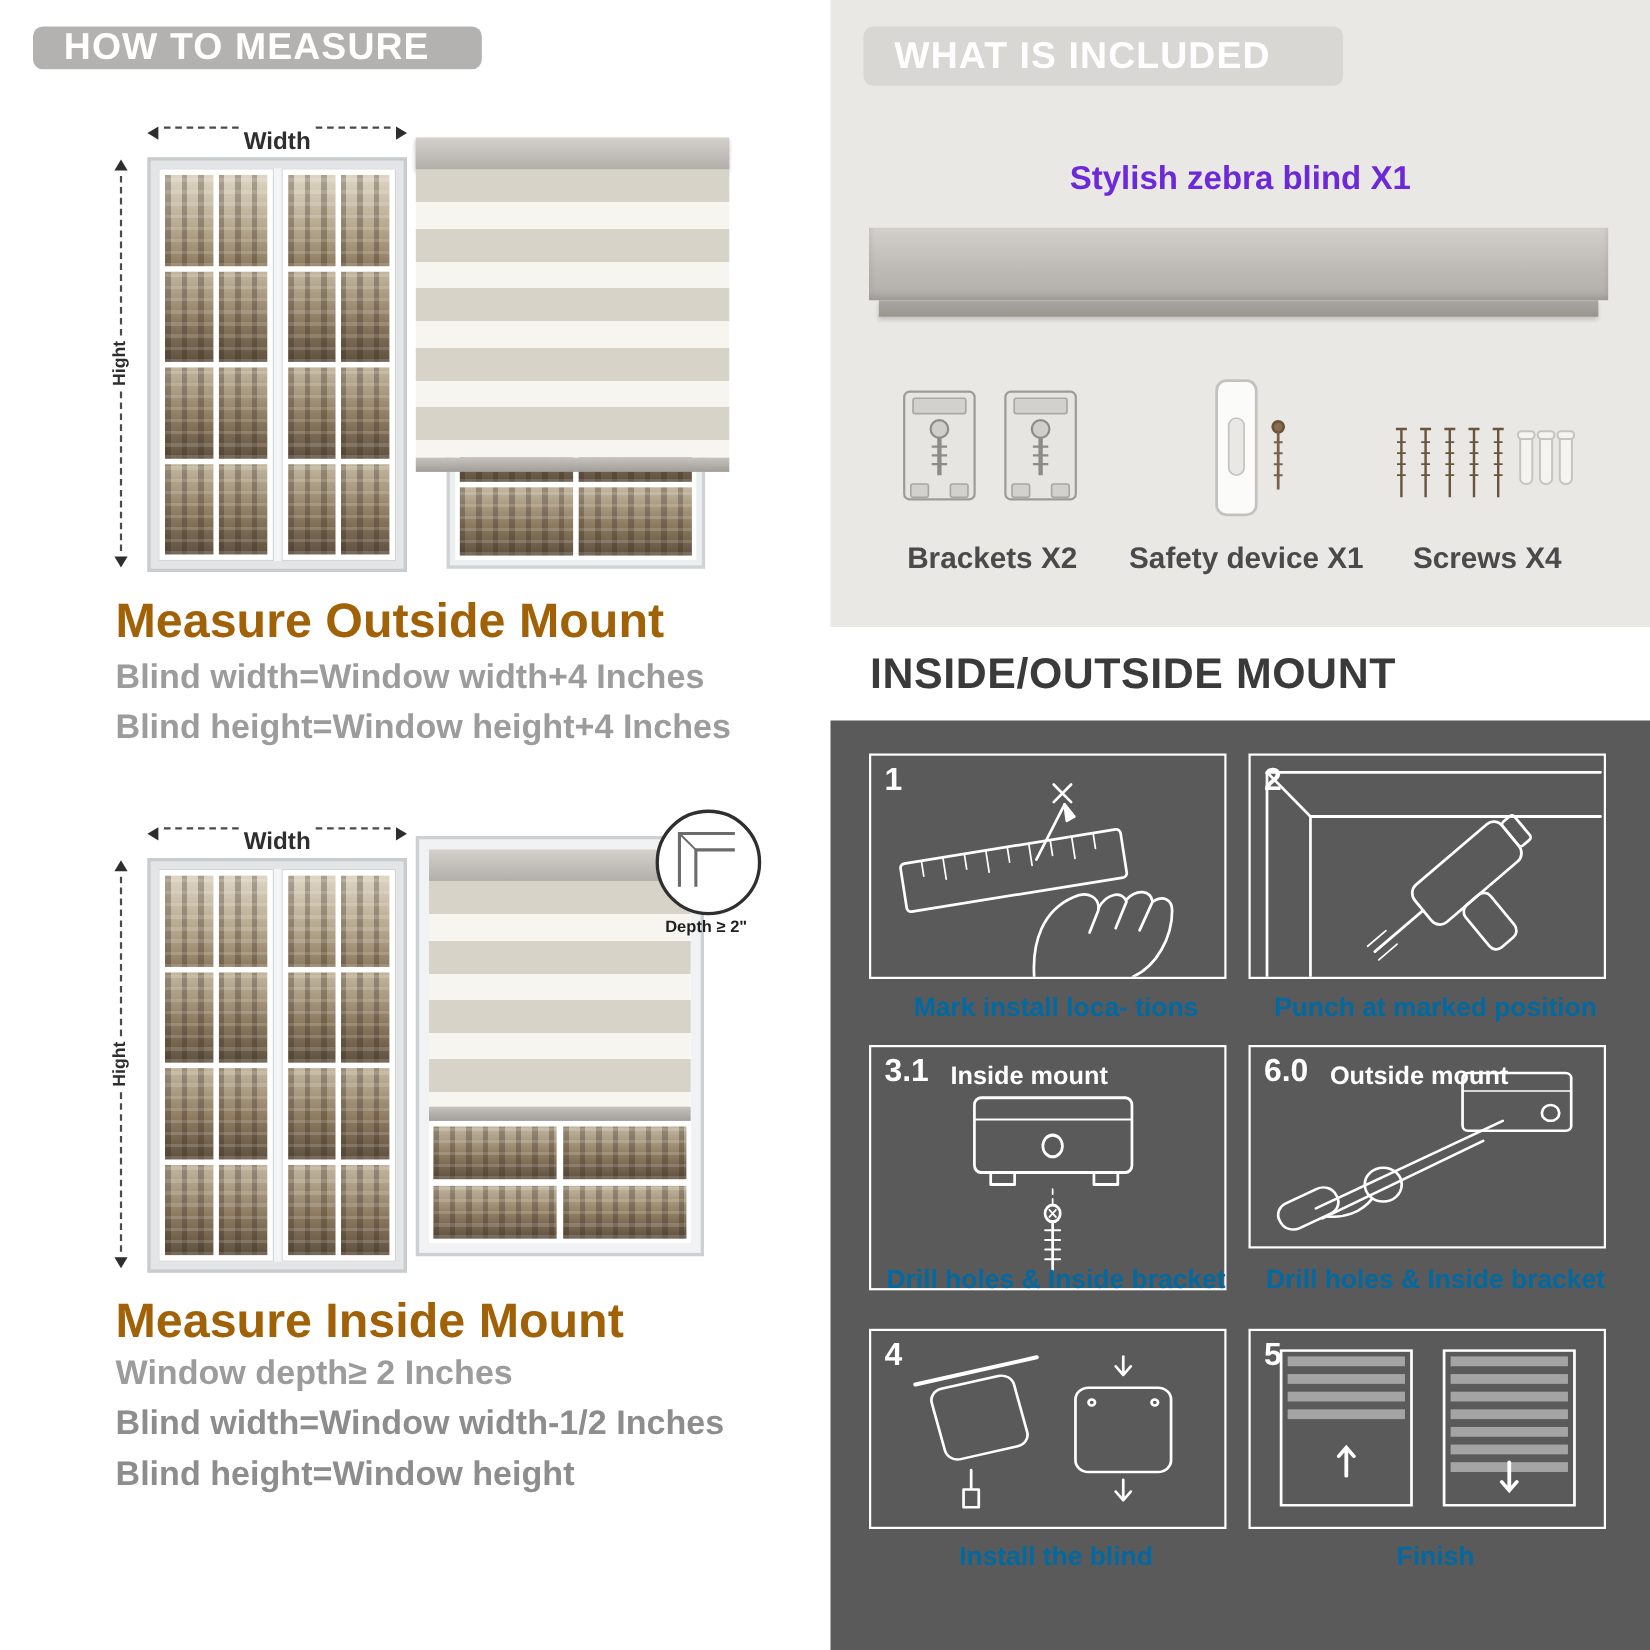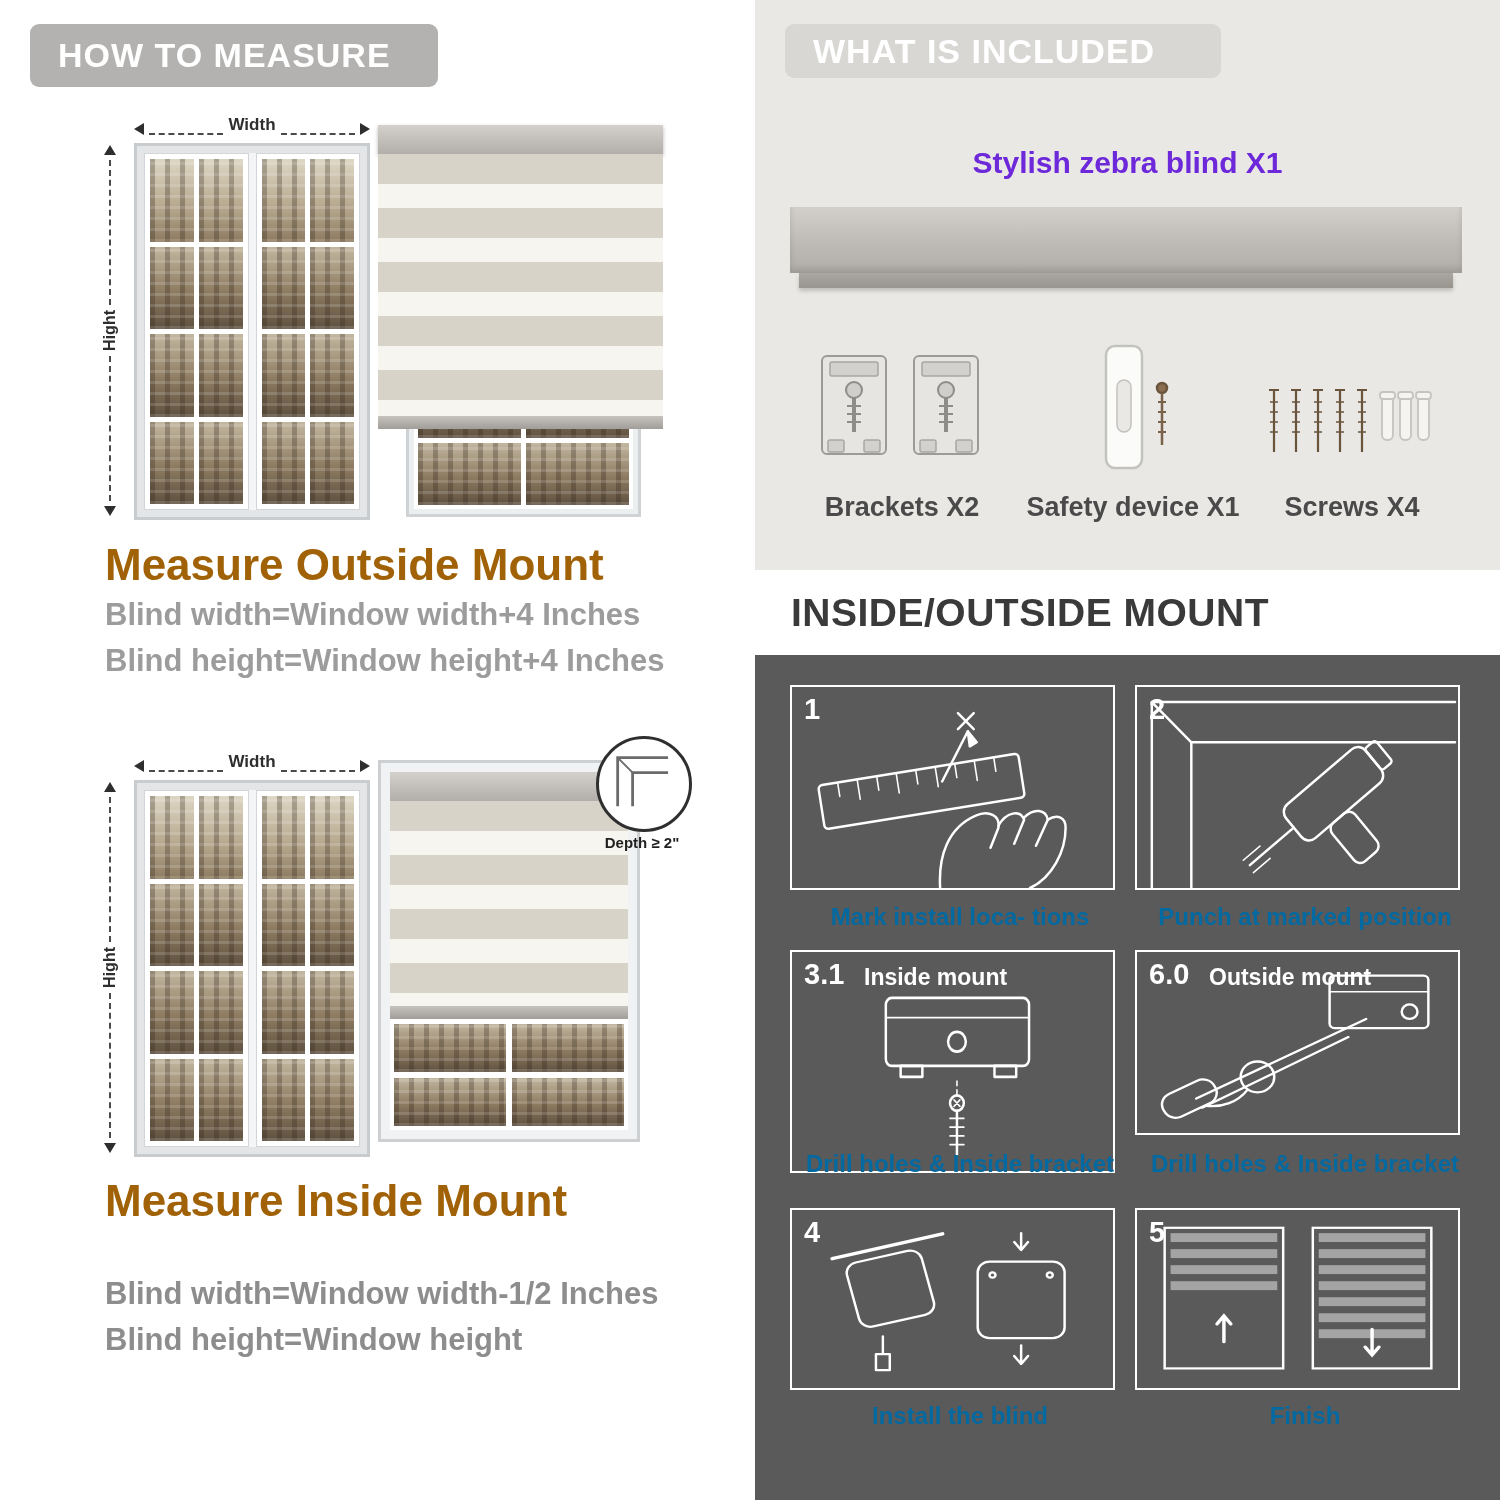--- a/index.html
+++ b/index.html
@@ -9,22 +9,22 @@
   
   .badge{position:absolute;display:flex;align-items:center;border-radius:9px;
          color:#fff;font-weight:bold;font-size:34px;letter-spacing:1px;padding-left:28px;}
   .badge-dark{background:#b3b2b0;}
   .badge-light{background:#d8d7d4;}
   .h1{position:absolute;font-weight:800;font-size:44px;color:#a16207;}
   .gline{position:absolute;font-weight:bold;font-size:31px;color:#9c9c9c;}
   .gline2{color:#8d8d8d;}
 
   
-  .harrow{position:absolute;display:flex;align-items:flex-end;gap:5px;color:#2e2e2e;
-          font-size:17px;font-weight:bold;}
+  .harrow{position:absolute;display:flex;align-items:flex-start;gap:5px;color:#2e2e2e;
+          font-size:22px;font-weight:bold;}
   .dashline{flex:1;border-top:2px dashed #4a4a4a;height:0;}
   .vdashline{flex:1;border-left:2px dashed #4a4a4a;width:0;}
   .ah{width:0;height:0;border:6px solid transparent;flex:none;}
   .ah-l{border-right:10px solid #2e2e2e;border-left:0;}
   .ah-r{border-left:10px solid #2e2e2e;border-right:0;}
   .ah-u{border-bottom:10px solid #2e2e2e;border-top:0;}
   .ah-d{border-top:10px solid #2e2e2e;border-bottom:0;}
   .varrow{position:absolute;display:flex;flex-direction:column;align-items:center;gap:5px;
           color:#2e2e2e;font-size:16px;font-weight:bold;}
   .varrow .vlabel{writing-mode:vertical-rl;transform:rotate(180deg);}
@@ -93,21 +93,21 @@
   .panel svg{display:block;width:100%;height:100%;}
   .panel-num{position:absolute;top:6px;left:12px;font-size:29px;font-weight:bold;color:#fff;}
   .panel-tag{position:absolute;top:12px;left:72px;font-size:23px;font-weight:bold;color:#fff;}
   .panel-caption{position:absolute;width:340px;font-size:24px;font-weight:bold;color:#0369a1;text-align:center;}
 </style>
 </head>
 <body>
 
 <div class="canvas">
 
-  <div class="badge badge-dark" style="left:30px;top:24px;width:380px;height:63px;">
+  <div class="badge badge-dark" style="left:30px;top:24px;width:380px;height:39px;">
     <span>HOW TO MEASURE</span>
   </div>
 
   <div class="window-fig" style="left:100px;top:115px;width:270px;height:405px;">
     <div class="harrow" style="left:34px;right:0;top:0;height:20px;">
       <i class="ah ah-l"></i>
       <i class="dashline"></i>
       <span>Width</span>
       <i class="dashline"></i>
       <i class="ah ah-r"></i>
@@ -226,20 +226,21 @@
           <path d="M20 72 V20 H74"></path>
           <path d="M36 72 V36 H74"></path>
           <path d="M20 20 L36 36" stroke-width="2"></path>
         </g>
       </svg>
     </div>
     <div class="depth-label">Depth ≥ 2"</div>
   </div>
 
   <div class="h1" style="left:105px;top:1176px;">Measure Inside Mount</div>
+  <div class="gline" style="left:105px;top:1230px;">Window depth≥ 2 Inches</div>
   <div class="gline gline2" style="left:105px;top:1276px;text-align:center;">Blind width=Window width-1/2 Inches</div>
   <div class="gline gline2" style="left:105px;top:1322px;">Blind height=Window height</div>
 
 
   <div class="included-bg"></div>
 
   <div class="badge badge-light" style="left:785px;top:24px;width:408px;height:54px;">
     <span>WHAT IS INCLUDED</span>
   </div>
 

